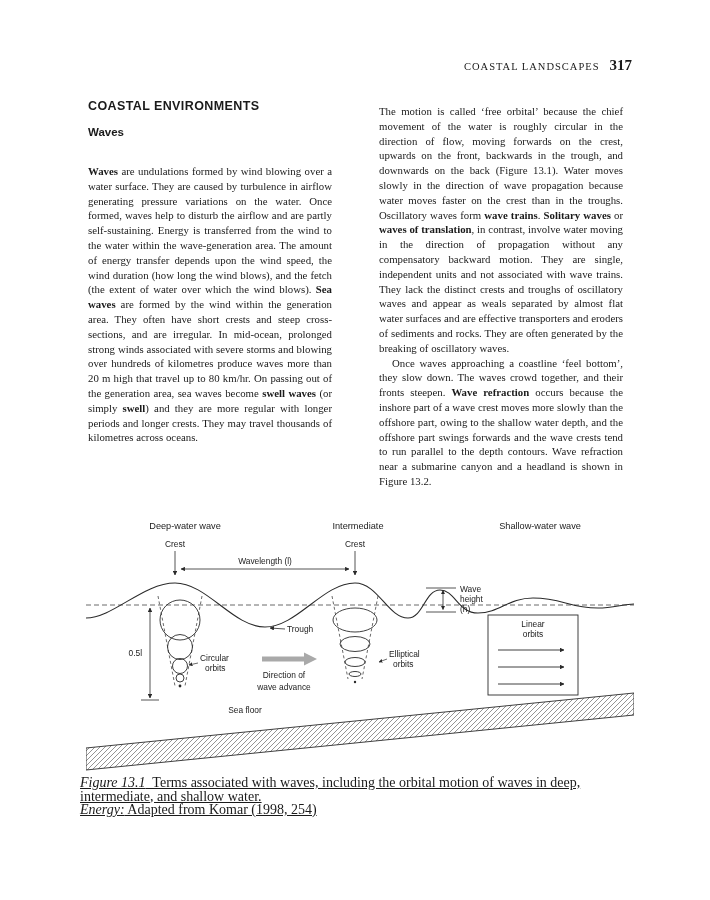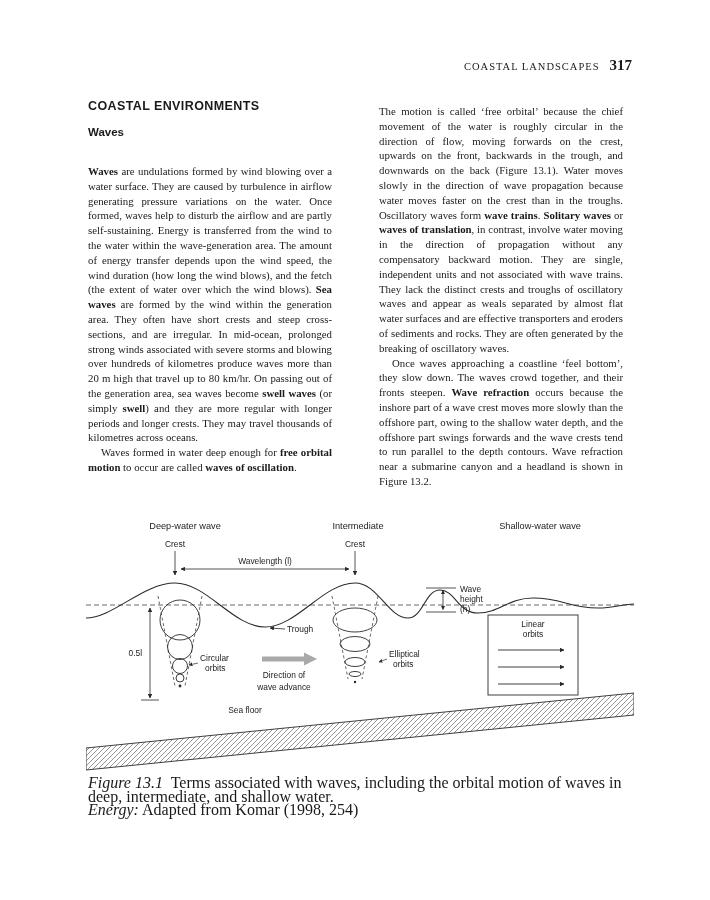--- a/index.html
+++ b/index.html
@@ -20,37 +20,36 @@
   p.body { font-size:10.8px; line-height:14.8px; text-align:justify; hyphens:auto; }
   p.body.first { margin-top:26px; }
   p.indent { text-indent:13px; }
 
   .diagram { position:absolute; left:86px; top:516px; width:548px; height:258px; }
   .diagram text { font-family:"Liberation Sans", sans-serif; fill:#222222; }
   .lbl { font-size:9.2px; }
   .sm  { font-size:8.4px; }
   .stroke { stroke:#2a2a2a; fill:none; }
 
-  .caption { position:absolute; left:88px; top:776px; width:548px; font-size:16px; line-height:13.5px; }
+  .caption { position:absolute; left:80px; top:776px; width:548px; font-size:14px; line-height:13.5px;text-decoration:underline; }
 </style>
 </head>
 <body>
 
 <div class="page">
 
   <div class="running-head">
     <span class="rh-title">COASTAL LANDSCAPES</span><span class="rh-page">317</span>
   </div>
 
   <div class="columns">
     <div class="col col-left">
       <h1 class="section">COASTAL ENVIRONMENTS</h1>
       <h2 class="sub">Waves</h2>
       <p class="body first"><span style="font-weight: bold;">Waves</span><span> are undulations formed by wind blowing over a water surface. They are caused by turbulence in airflow generating pressure variations on the water. Once formed, waves help to disturb the airflow and are partly self-sustaining. Energy is transferred from the wind to the water within the wave-generation area. The amount of energy transfer depends upon the wind speed, the wind duration (how long the wind blows), and the fetch (the extent of water over which the wind blows). </span><span style="font-weight: bold;">Sea waves</span><span> are formed by the wind within the generation area. They often have short crests and steep cross-sections, and are irregular. In mid-ocean, prolonged strong winds associated with severe storms and blowing over hundreds of kilometres produce waves more than 20 m high that travel up to 80 km/hr. On passing out of the generation area, sea waves become </span><span style="font-weight: bold;">swell waves</span><span> (or simply </span><span style="font-weight: bold;">swell</span><span>) and they are more regular with longer periods and longer crests. They may travel thousands of kilometres across oceans.</span></p>
-      <p class="body indent"><span>Waves formed in water deep enough for </span><span style="font-weight: bold;">free orbital motion</span><span> to occur are called </span><span style="font-weight: bold;">waves of oscillation</span><span>.</span></p>
     </div>
     <div class="col col-right">
       <p class="body"><span>The motion is called ‘free orbital’ because the chief movement of the water is roughly circular in the direction of flow, moving forwards on the crest, upwards on the front, backwards in the trough, and downwards on the back (Figure 13.1). Water moves slowly in the direction of wave propagation because water moves faster on the crest than in the troughs. Oscillatory waves form </span><span style="font-weight: bold;">wave trains</span><span>. </span><span style="font-weight: bold;">Solitary waves</span><span> or </span><span style="font-weight: bold;">waves of translation</span><span>, in contrast, involve water moving in the direction of propagation without any compensatory backward motion. They are single, independent units and not associated with wave trains. They lack the distinct crests and troughs of oscillatory waves and appear as weals separated by almost flat water surfaces and are effective transporters and eroders of sediments and rocks. They are often generated by the breaking of oscillatory waves.</span></p>
       <p class="body indent"><span>Once waves approaching a coastline ‘feel bottom’, they slow down. The waves crowd together, and their fronts steepen. </span><span style="font-weight: bold;">Wave refraction</span><span> occurs because the inshore part of a wave crest moves more slowly than the offshore part, owing to the shallow water depth, and the offshore part swings forwards and the wave crests tend to run parallel to the depth contours. Wave refraction near a submarine canyon and a headland is shown in Figure 13.2.</span></p>
     </div>
   </div>
 
   <svg class="diagram" viewBox="0 0 548 258" xmlns="http://www.w3.org/2000/svg">
     <defs>
       <marker id="arr" viewBox="0 0 10 10" refX="9" refY="5" markerWidth="5.5" markerHeight="5.5" orient="auto-start-reverse">

